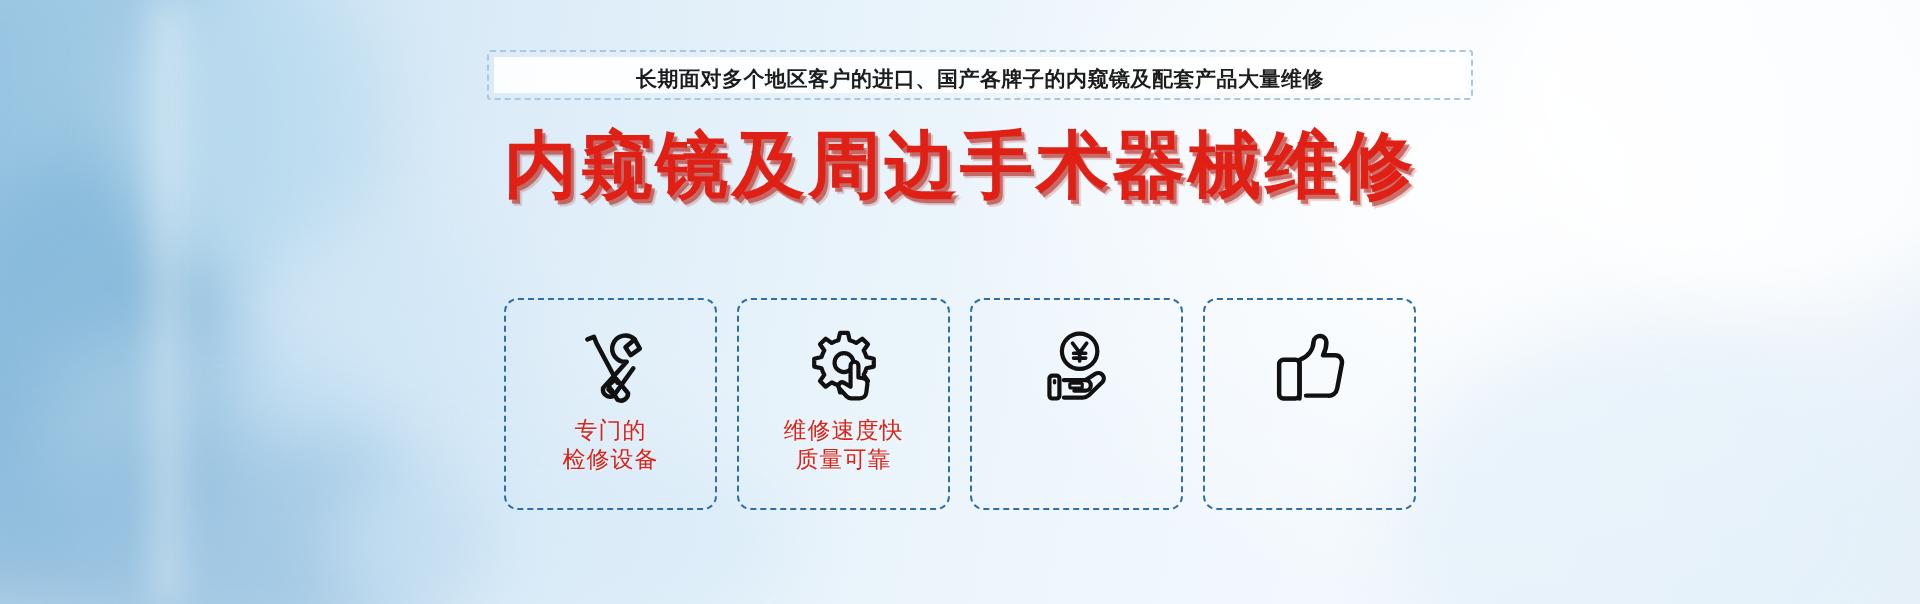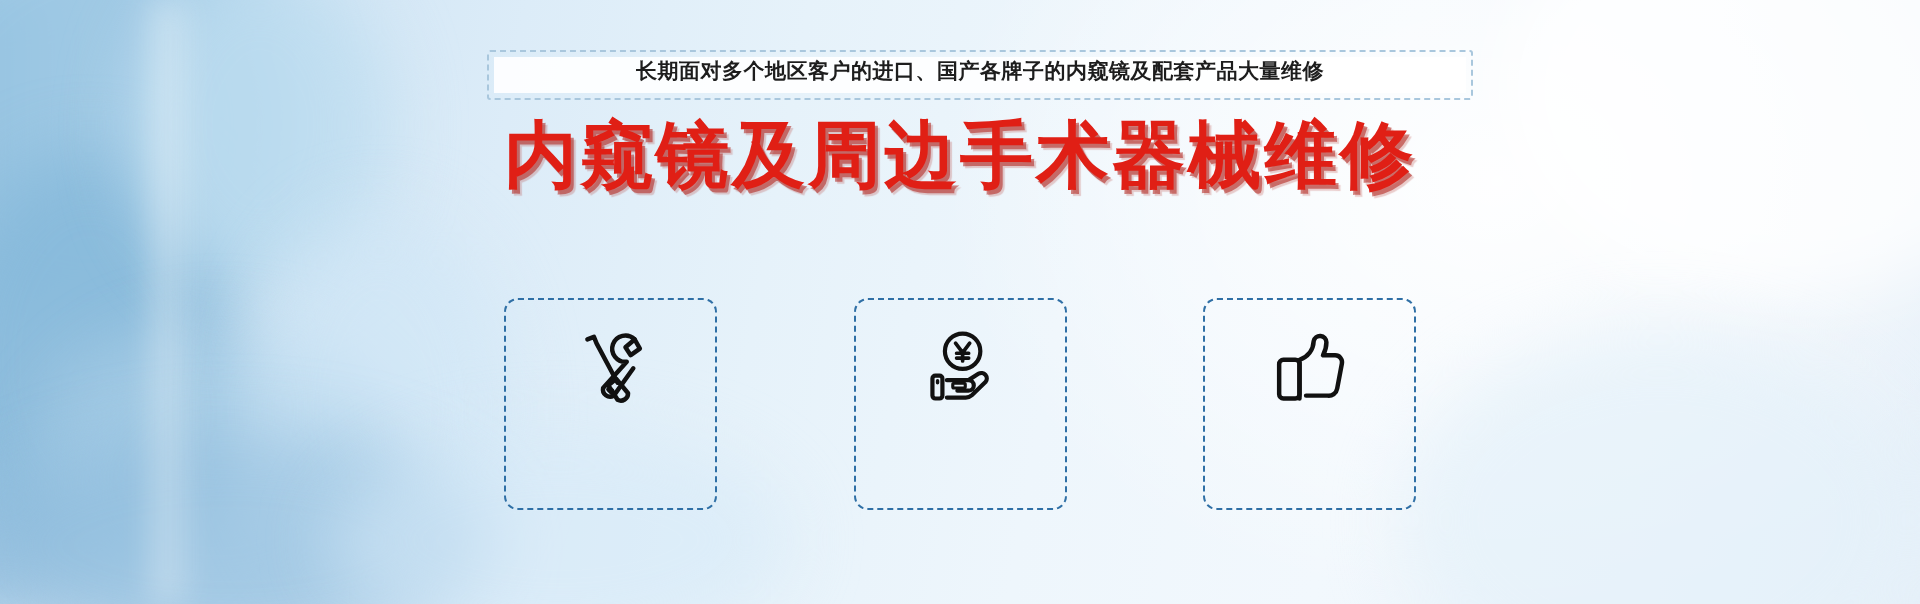--- a/index.html
+++ b/index.html
@@ -44,32 +44,32 @@
 
   
   .tagline-outer{
     position:absolute;left:487px;top:50px;width:986px;height:50px;
     border:2px dashed #a9c7dd;border-radius:3px;
     box-sizing:border-box;padding:5px;
   }
   .tagline-inner{
     width:100%;height:100%;
     background:rgba(255,255,255,.90);
-    display:flex;align-items:flex-start;justify-content:center;
+    display:flex;align-items:flex-end;justify-content:center;
     box-sizing:border-box;
   }
   .tagline-text{
     font-size:21px;font-weight:bold;color:#1d1d1d;letter-spacing:.5px;
     white-space:nowrap;
     font-family:"DejaVu Sans","Liberation Sans",sans-serif;
   }
 
   
   .main-title{
-    position:absolute;left:0;top:116px;width:1920px;text-align:center;
+    position:absolute;left:0;top:126px;width:1920px;text-align:center;
     font-size:73px;font-weight:bold;color:#e01f15;
     letter-spacing:3px;line-height:1.08;
     font-family:"DejaVu Sans","Liberation Sans",sans-serif;
     text-shadow:3px 4px 0 rgba(175,30,22,.55), 5px 6px 1px rgba(175,30,22,.22);
   }
 
   
   .features{
     position:absolute;left:504px;top:298px;width:912px;height:212px;
     display:flex;justify-content:space-between;align-items:stretch;
@@ -129,22 +129,47 @@
 
             <path d="M14 11 L19 9 L21 14 L37 44"></path>
             <path d="M36 41 L45 52 a5.5 5.5 0 0 1 -8 5 L30 46 Z"></path>
             <circle cx="33" cy="50" r="1.6" fill="#111" stroke="none"></circle>
 
             <path d="M50 11 a10 10 0 1 0 -6 17 L26 48 a5.5 5.5 0 0 0 8 6 L49 33"></path>
             <path d="M50 11 L43 17 L47 23 L54 18 Z"></path>
             <path d="M30 49 L34 53"></path>
           </svg>
         </span>
+        <span class="label">
+          <span>专门的</span>
+          <span class="l2">检修设备</span>
+        </span>
       </div>
 
+      <div class="feature">
+        <span class="icon">
+          <svg width="84" height="84" viewBox="0 0 64 64" fill="none" stroke="#111" stroke-width="3.2" stroke-linecap="round" stroke-linejoin="round">
+            <path d="M29 6 h6 l1.3 5.6 a20 20 0 0 1 5 2.1 L46 10.4 l4.3 4.3 -3.3 4.7
+                     a20 20 0 0 1 2.1 5 L54.7 25.7 v6 L49.1 33 a20 20 0 0 1 -2.1 5
+                     l3.3 4.7 -4.3 4.3 -4.7 -3.3 a20 20 0 0 1 -5 2.1 L35 51.4 h-6
+                     L27.7 45.8 a20 20 0 0 1 -5 -2.1 L18 47 l-4.3 -4.3 3.3 -4.7
+                     a20 20 0 0 1 -2.1 -5 L9.3 31.7 v-6 L14.9 24.4 a20 20 0 0 1 2.1 -5
+                     L13.7 14.7 18 10.4 l4.7 3.3 a20 20 0 0 1 5 -2.1 Z"></path>
+            <circle cx="32" cy="28.7" r="7.2"></circle>
+
+            <path d="M37 31 a3 3 0 0 1 6 0 v9 l3.5 .6 a4 4 0 0 1 3.3 4.4 l-.8 6.5
+                     a5 5 0 0 1 -5 4.4 h-6.4 a5 5 0 0 1 -3.7 -1.6 l-5.4 -6
+                     a2.8 2.8 0 0 1 3.6 -4.2 L37 47 Z" fill="#f0f6fb"></path>
+          </svg>
+        </span>
+        <span class="label">
+          <span>维修速度快</span>
+          <span class="l2">质量可靠</span>
+        </span>
+      </div>
 
       <div class="feature">
         <span class="icon">
           <svg width="84" height="84" viewBox="0 0 64 64" fill="none" stroke="#111" stroke-width="3.2" stroke-linecap="round" stroke-linejoin="round">
             <circle cx="34" cy="20" r="13.5"></circle>
             <path d="M28.6 13.8 L34 21 l5.4 -7.2 M29.4 21.5 h9.2 M29.4 25.2 h9.2 M34 21 v6.4" stroke-width="2.8"></path>
 
             <path d="M22 42 h16.5 a4 4 0 0 1 0 8 H30
                      M38.5 42 l7.5 -4.8 a4.2 4.2 0 0 1 5.4 6.3 L41 53.5
                      a7 7 0 0 1 -4.6 1.8 H22"></path>

